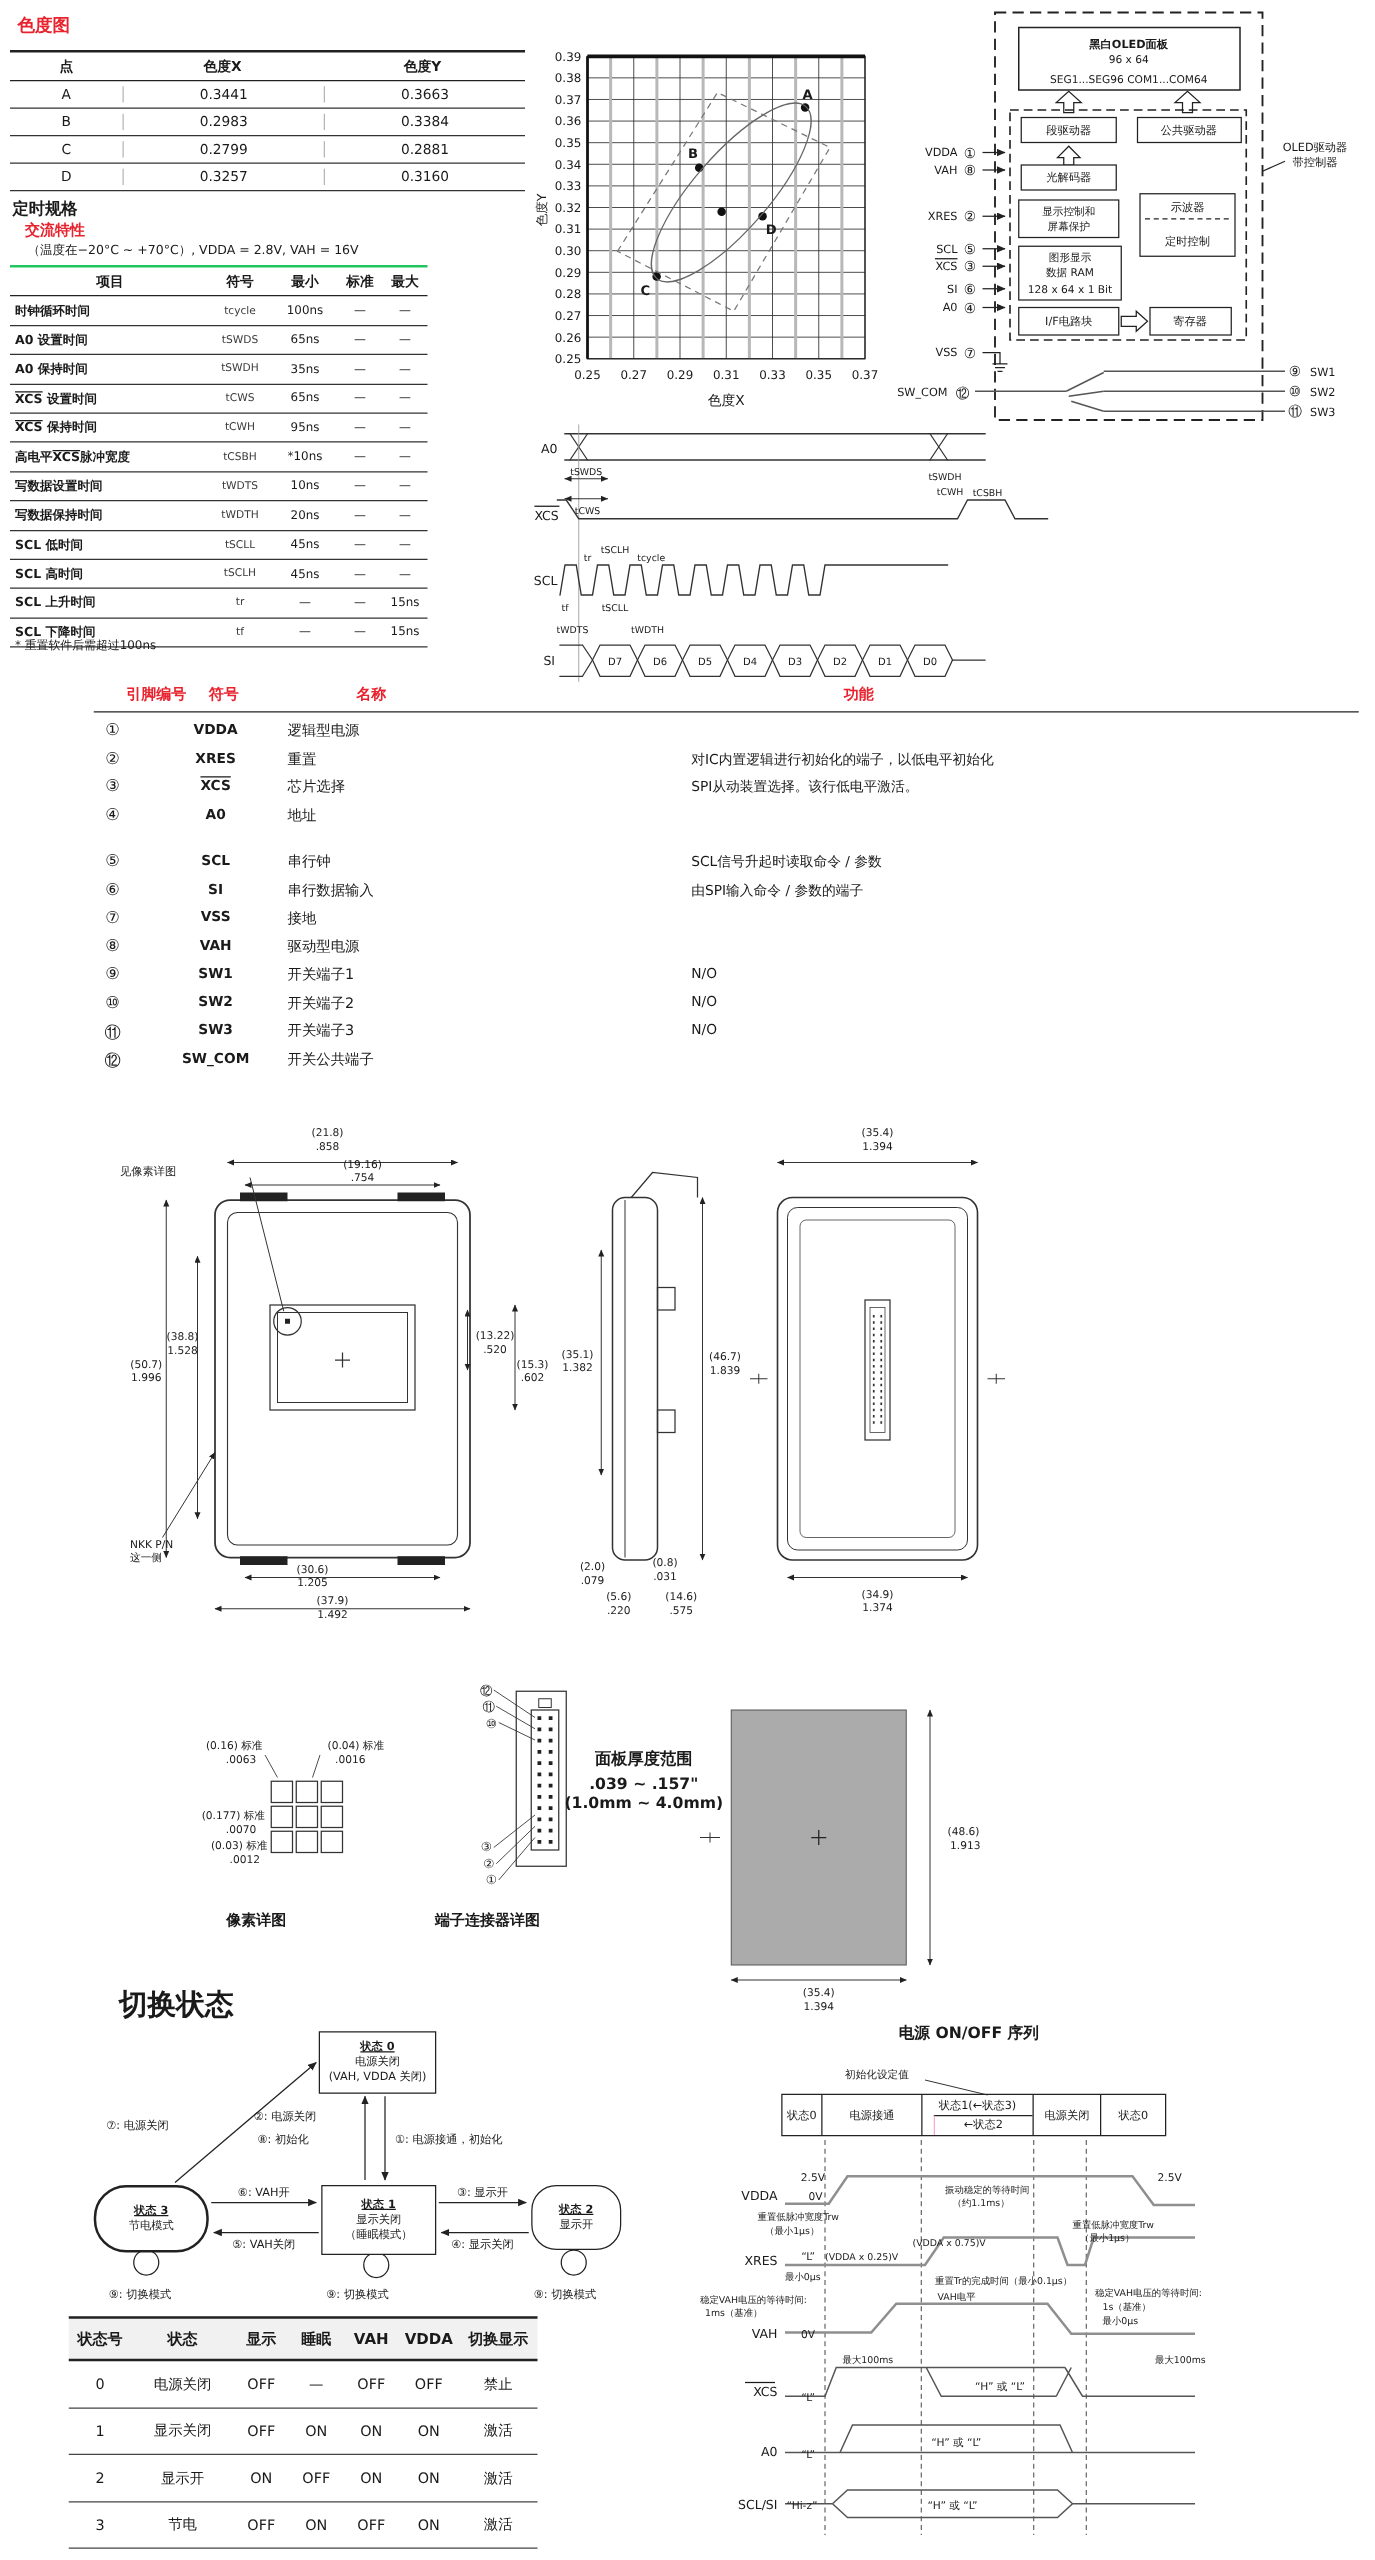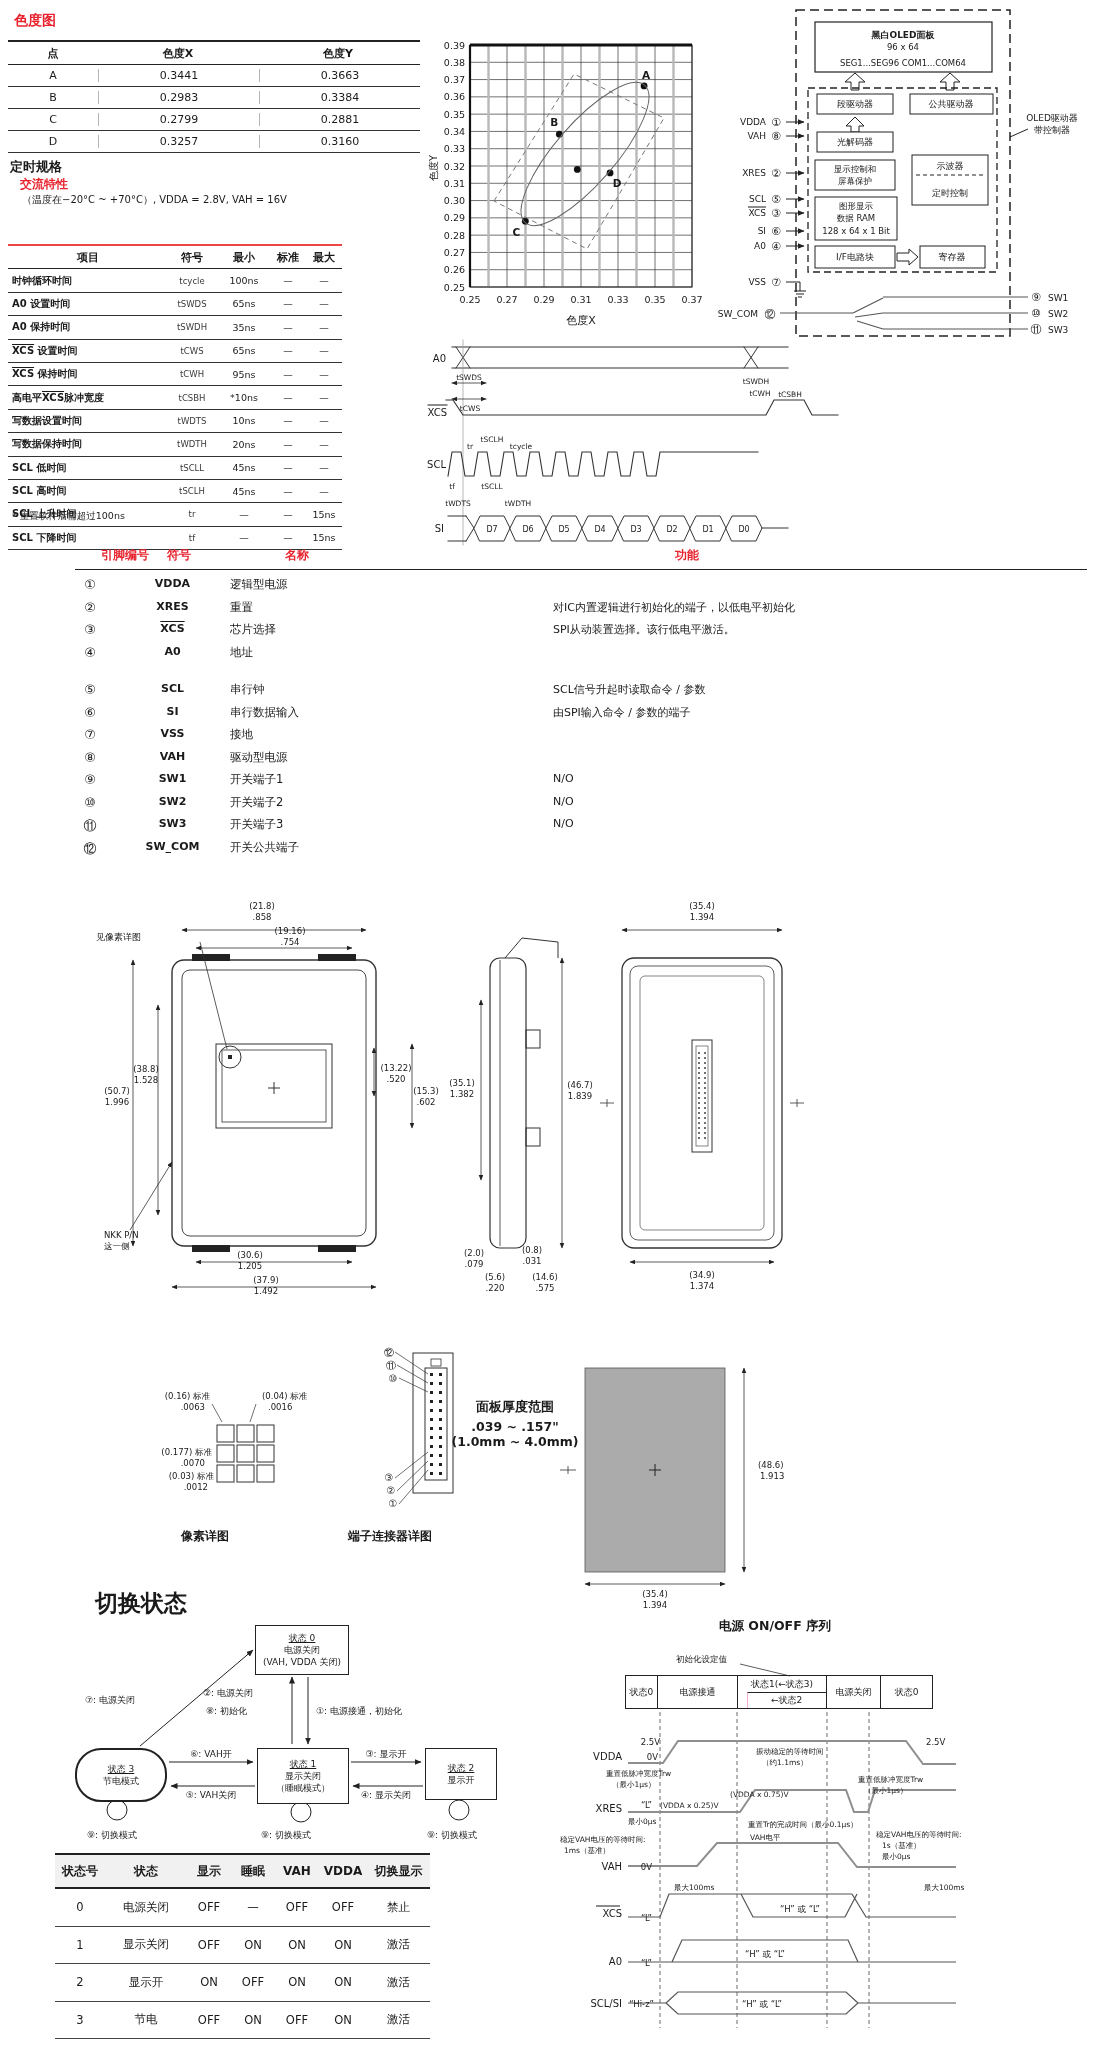--- a/index.html
+++ b/index.html
@@ -14,21 +14,21 @@
   .ctr{display:flex;height:21px;align-items:center;border-bottom:1px solid #333;font-size:11px;}
   .ctr.hdr{border-top:2px solid #222;border-bottom:1.5px solid #222;font-weight:bold;height:22px;}
   .ctd{text-align:center;}
   .ctd.c0{width:90px;}
   .ctd.c1{width:160px;border-left:1px solid #b5b5b5;}
   .ctd.c2{width:160px;border-left:1px solid #b5b5b5;}
   .ctr.hdr .ctd{border-left:none;}
   
   #ac-table{left:8px;top:212px;width:334px;}
   .acr{display:flex;height:22.4px;align-items:center;border-bottom:1px solid #333;}
-  .acr.hdr{border-top:2px solid #ef4444;border-bottom:1.5px solid #222;font-weight:bold;margin-top:32px;}
+  .acr.hdr{border-top:2px solid #22c55e;border-bottom:1.5px solid #222;font-weight:bold;}
   .aci{width:152px;font-size:10px;font-weight:bold;padding-left:4px;white-space:nowrap;}
   .acs{width:56px;font-size:8.5px;color:#3a3a3a;text-align:center;}
   .acv{width:48px;font-size:9.5px;text-align:center;}
   .acv2{width:40px;font-size:9.5px;text-align:center;}
   .acv3{width:32px;font-size:9.5px;text-align:center;}
   .acr.hdr div{font-size:11px;color:#1a1a1a;font-weight:bold;text-align:center;}
   
   #pin-table{left:55px;top:545px;width:1035px;}
   .pin-rule{position:absolute;left:20px;top:24px;width:1012px;border-top:1.5px solid #222;}
   #pin-rows{position:absolute;left:0;top:32px;width:1035px;}
@@ -46,21 +46,21 @@
   .w0{width:50px;} .w1{width:82px;} .w2{width:44px;} .w3{width:44px;} .w4{width:44px;} .w5{width:48px;} .w6{width:63px;}
   
   #pwr-header{left:625px;top:1675px;width:308px;height:34px;display:flex;border:1.2px solid #222;box-sizing:border-box;font-size:9px;}
   .ph{border-right:1.2px solid #222;display:flex;align-items:center;justify-content:center;text-align:center;position:relative;box-sizing:border-box;}
   .ph:last-child{border-right:none;}
   .ph0{width:32px;} .ph1{width:81px;} .ph2{width:89px;align-items:flex-start;} .ph3{width:55px;} .ph4{width:51px;}
   .ph2 .l1{margin-top:2px;width:100%;text-align:center;}
   .ph2 .l2{position:absolute;right:0;bottom:0;width:78px;height:15px;border-top:1px solid #222;border-left:1px solid #f9a8d4;text-align:center;line-height:15px;}
   
   .sbox{border:1.4px solid #222;background:#fff;text-align:center;font-size:9px;line-height:1.35;display:flex;flex-direction:column;justify-content:center;}
-  .sbox .u{text-decoration:underline;font-weight:normal;}
+  .sbox .u{text-decoration:underline;font-weight:bold;}
   .sbox.thick{border-width:2.2px;border-radius:26px;}
   .cap{font-weight:bold;font-size:12px;text-align:center;}
   svg text{fill:#1a1a1a;}
   .t7{font-size:7.5px;} .t8{font-size:8.5px;} .t9{font-size:9px;} .t10{font-size:10px;} .t11{font-size:11px;}
 </style>
 </head>
 <body>
 
 <div id="page">
 
@@ -766,21 +766,21 @@
   </div>
   <div class="abs sbox thick" style="left:75px;top:1748px;width:88px;height:50px;">
     <div class="u">状态 3</div>
     <div>节电模式</div>
   </div>
   <div class="abs sbox" style="left:257px;top:1748px;width:90px;height:54px;">
     <div class="u">状态 1</div>
     <div>显示关闭</div>
     <div>（睡眠模式）</div>
   </div>
-  <div class="abs sbox" style="left:425px;top:1748px;width:70px;height:50px;">
+  <div class="abs sbox" style="left:425px;top:1748px;width:70px;height:50px;border-radius:20px;">
     <div class="u">状态 2</div>
     <div>显示开</div>
   </div>
 
   <div class="abs" id="state-table">
     <div id="state-headers">
         <div class="sth w0">状态号</div>
         <div class="sth w1">状态</div>
         <div class="sth w2">显示</div>
         <div class="sth w3">睡眠</div>

